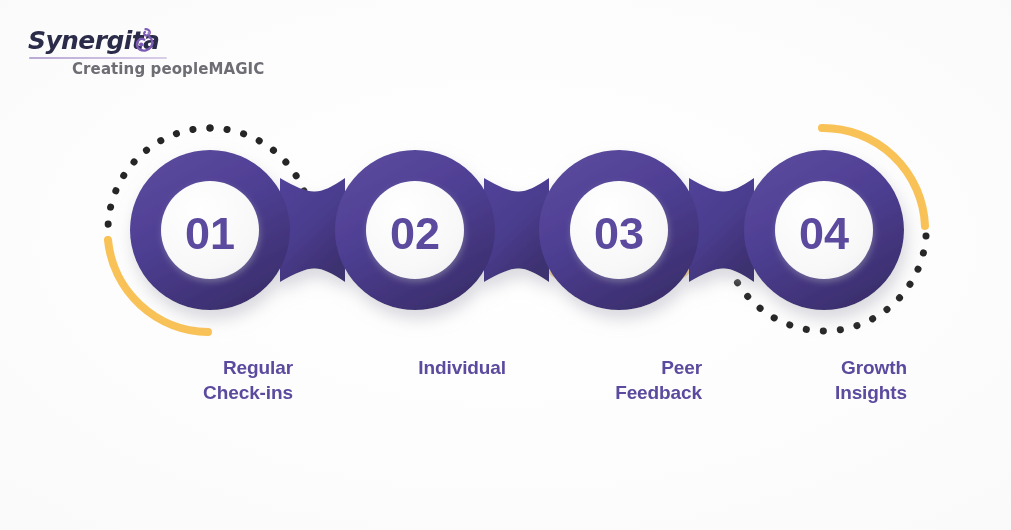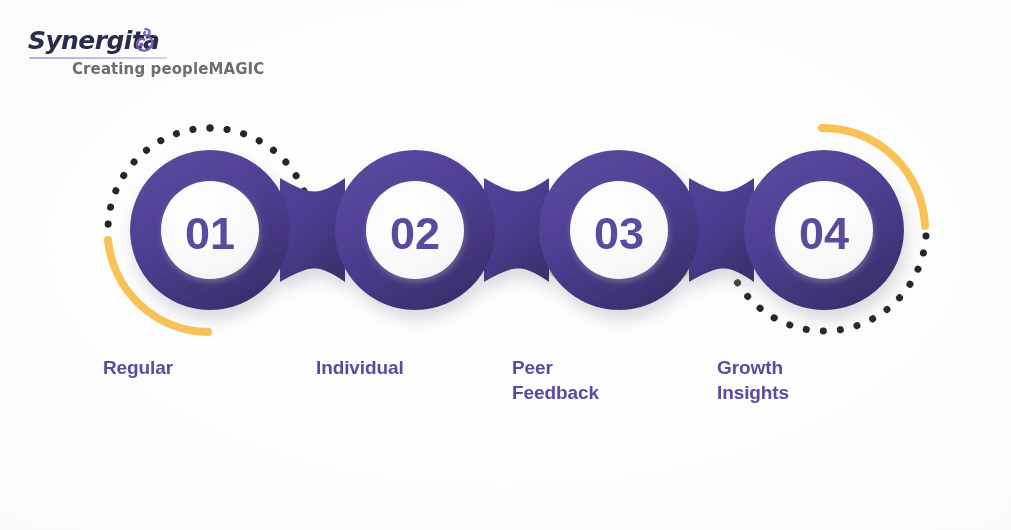--- a/index.html
+++ b/index.html
@@ -72,21 +72,21 @@
     width: 1011px;
     height: 530px;
     padding-left: 12px;
   }
   #diagram svg { display: block; }
 
   
   .step-label {
     position: absolute;
     width: 190px;
-    text-align: left;
+    text-align: right;
     font-family: "Liberation Sans", sans-serif;
     font-size: 19px;
     font-weight: bold;
     line-height: 25px;
     color: #5b4a9e;
     letter-spacing: -0.1px;
   }
   .step-label .l2 { display: block; }
 </style>
 </head>
@@ -171,20 +171,21 @@
       <text x="198" y="233">01</text>
       <text x="403" y="233">02</text>
       <text x="607" y="233">03</text>
       <text x="812" y="233">04</text>
     </g>
   </svg>
 </div>
 
 <div class="step-label" style="left:103px; top:355px;">
   <span>Regular</span>
+  <span class="l2">Check-ins</span>
 </div>
 <div class="step-label" style="left:316px; top:355px;">
   <span>Individual</span>
 </div>
 <div class="step-label" style="left:512px; top:355px;">
   <span>Peer</span>
   <span class="l2">Feedback</span>
 </div>
 <div class="step-label" style="left:717px; top:355px;">
   <span>Growth</span>

